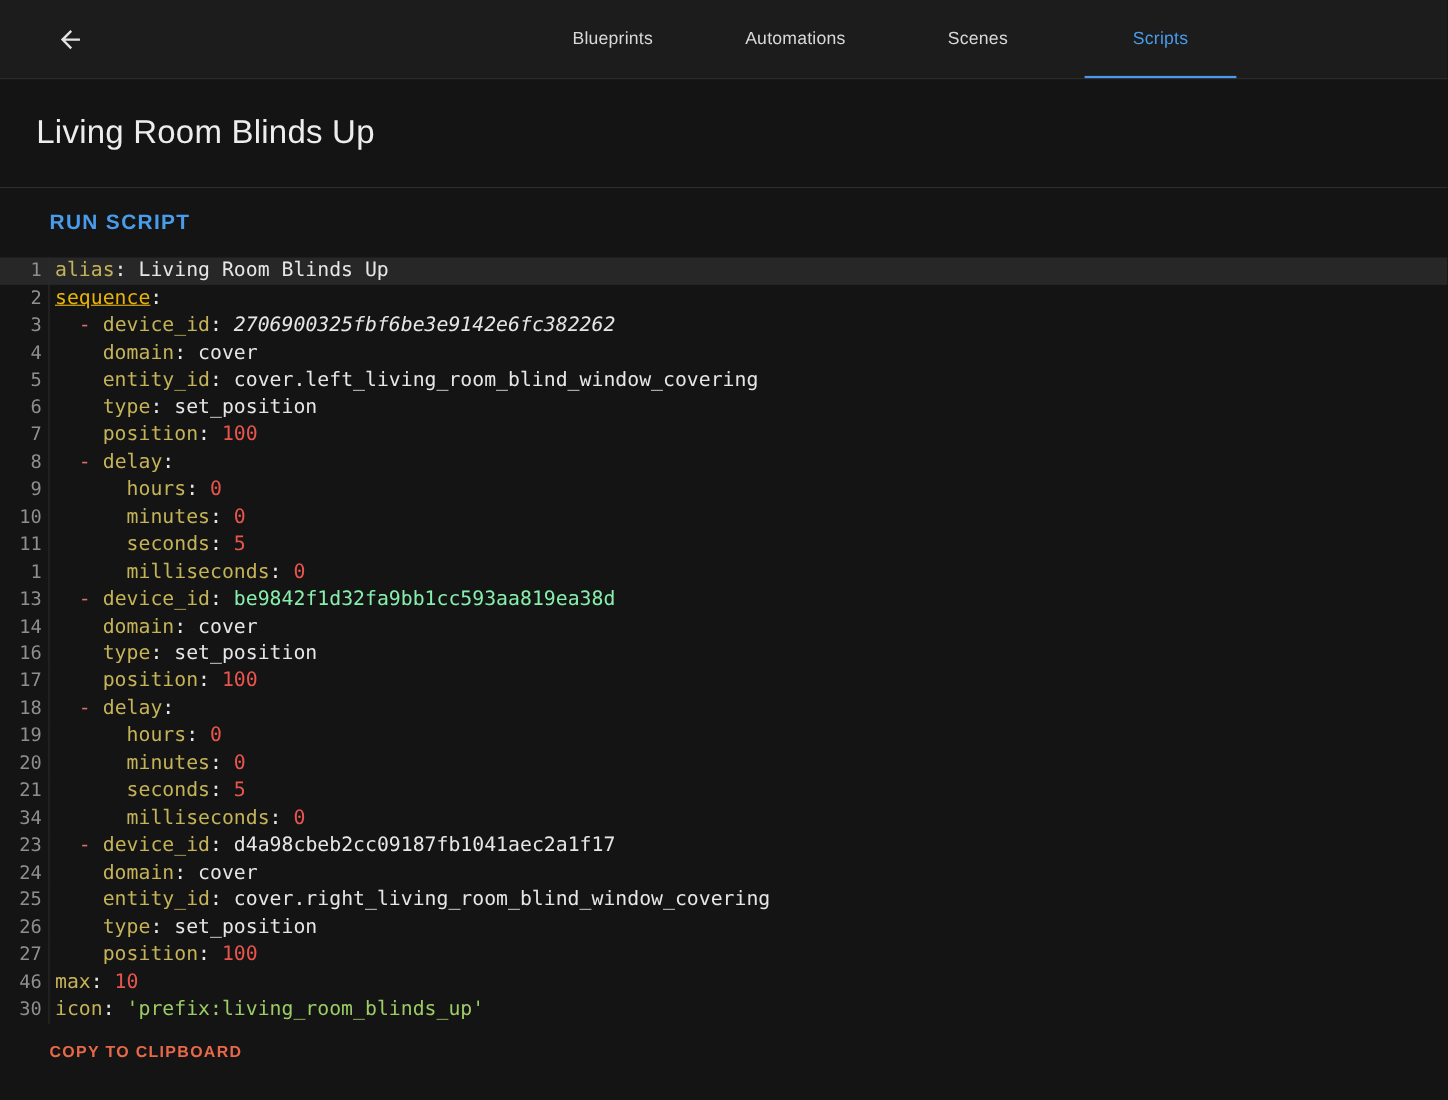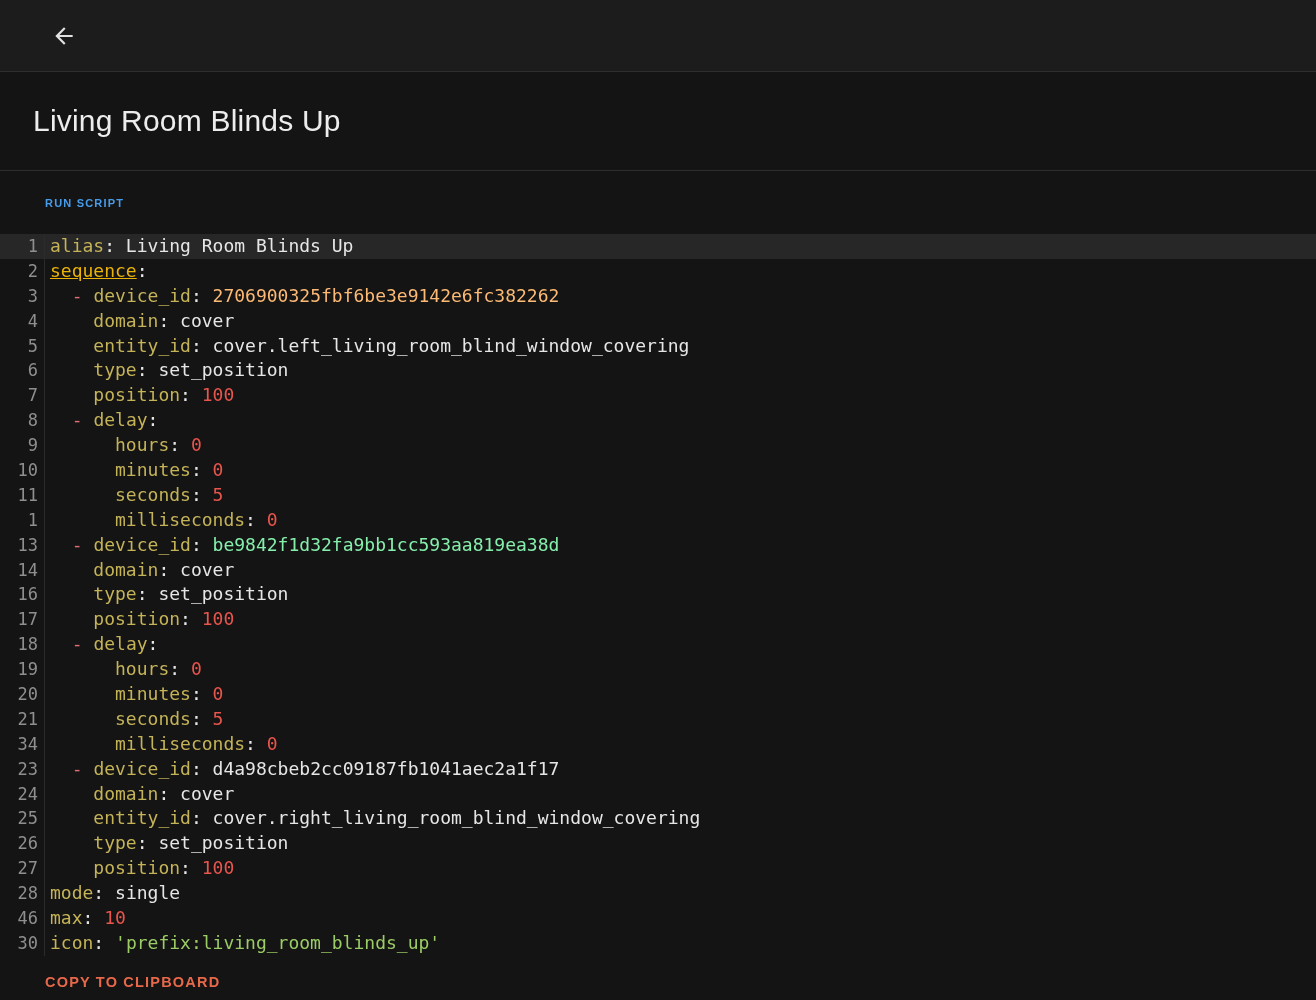--- a/index.html
+++ b/index.html
@@ -34,21 +34,21 @@
   .title-row {
     height:99px; display:flex; align-items:center; padding-left:33px;
     border-bottom:1px solid #2e2e2e;
   }
   .page-title { font-size:30px; font-weight:400; color:#ededed; letter-spacing:.2px; }
   
   .toolbar { height:63px; display:flex; align-items:center; padding-left:37px; }
   .run-btn {
     background:none; border:none; cursor:pointer;
     color:var(--accent,#489ceb); font-family:"Liberation Sans",sans-serif;
-    font-size:11px; font-weight:700; letter-spacing:1.2px; padding:8px;
+    font-size:19px; font-weight:700; letter-spacing:1.2px; padding:8px;
   }
   
   .editor { width:100%; }
   .code-line {
     display:flex; height:24.9px; line-height:24.9px; width:100%;
     font-family:"DejaVu Sans Mono", monospace; font-size:18px;
   }
   .code-line.active { background:#272727; }
   .gutter {
     flex:0 0 45px; text-align:right; padding-right:6px;
@@ -69,20 +69,26 @@
 <div class="app">
 
   <header class="app-header">
     <button class="back-btn">
       <span style="display:flex;">
         <svg width="26" height="26" viewBox="0 0 24 24">
             <path d="M20 11H7.8l5.6-5.6L12 4l-8 8 8 8 1.4-1.4L7.8 13H20z" fill="currentColor"></path>
           </svg>
       </span>
     </button>
+    <nav class="tabs">
+      <div class="tab">Blueprints</div>
+      <div class="tab">Automations</div>
+      <div class="tab">Scenes</div>
+      <div class="tab active">Scripts</div>
+    </nav>
   </header>
 
   <div class="title-row">
     <h1 class="page-title">Living Room Blinds Up</h1>
   </div>
 
   <div class="toolbar">
     <button class="run-btn">RUN SCRIPT</button>
   </div>
 
@@ -90,21 +96,21 @@
       <div class="code-line active">
         <span class="gutter">1</span>
         <span class="code-text"><span style="color: rgb(197, 179, 88);">alias</span><span style="color: rgb(230, 230, 230);">:</span><span style="color: rgb(230, 230, 230);"> Living Room Blinds Up</span></span>
       </div>
       <div class="code-line">
         <span class="gutter">2</span>
         <span class="code-text"><span style="color: #eab308; text-decoration: underline;">sequence</span><span style="color: rgb(230, 230, 230);">:</span></span>
       </div>
       <div class="code-line">
         <span class="gutter">3</span>
-        <span class="code-text"><span style="color: rgb(230, 230, 230);">  </span><span style="color: rgb(224, 108, 117);">-</span><span style="color: rgb(230, 230, 230);"> </span><span style="color: rgb(197, 179, 88);">device_id</span><span style="color: rgb(230, 230, 230);">:</span><span style="color: #fdba74;"> 2706900325fbf6be3e9142e6fc382262</span></span>
+        <span class="code-text"><span style="color: rgb(230, 230, 230);">  </span><span style="color: rgb(224, 108, 117);">-</span><span style="color: rgb(230, 230, 230);"> </span><span style="color: rgb(197, 179, 88);">device_id</span><span style="color: rgb(230, 230, 230);">:</span><span style="color: #e5e5e5; font-style: italic;"> 2706900325fbf6be3e9142e6fc382262</span></span>
       </div>
       <div class="code-line">
         <span class="gutter">4</span>
         <span class="code-text"><span style="color: rgb(230, 230, 230);">    </span><span style="color: rgb(197, 179, 88);">domain</span><span style="color: rgb(230, 230, 230);">:</span><span style="color: rgb(230, 230, 230);"> cover</span></span>
       </div>
       <div class="code-line">
         <span class="gutter">5</span>
         <span class="code-text"><span style="color: rgb(230, 230, 230);">    </span><span style="color: rgb(197, 179, 88);">entity_id</span><span style="color: rgb(230, 230, 230);">:</span><span style="color: rgb(230, 230, 230);"> cover.left_living_room_blind_window_covering</span></span>
       </div>
       <div class="code-line">
@@ -183,24 +189,20 @@
         <span class="gutter">25</span>
         <span class="code-text"><span style="color: rgb(230, 230, 230);">    </span><span style="color: rgb(197, 179, 88);">entity_id</span><span style="color: rgb(230, 230, 230);">:</span><span style="color: rgb(230, 230, 230);"> cover.right_living_room_blind_window_covering</span></span>
       </div>
       <div class="code-line">
         <span class="gutter">26</span>
         <span class="code-text"><span style="color: rgb(230, 230, 230);">    </span><span style="color: rgb(197, 179, 88);">type</span><span style="color: rgb(230, 230, 230);">:</span><span style="color: rgb(230, 230, 230);"> set_position</span></span>
       </div>
       <div class="code-line">
         <span class="gutter">27</span>
         <span class="code-text"><span style="color: rgb(230, 230, 230);">    </span><span style="color: rgb(197, 179, 88);">position</span><span style="color: rgb(230, 230, 230);">:</span><span style="color: rgb(230, 230, 230);"> </span><span style="color: rgb(232, 85, 77);">100</span></span>
-      </div>
-      <div class="code-line">
-        <span class="gutter">28</span>
-        <span class="code-text"><span style="color: rgb(197, 179, 88);">mode</span><span style="color: rgb(230, 230, 230);">:</span><span style="color: rgb(230, 230, 230);"> single</span></span>
       </div>
       <div class="code-line">
         <span class="gutter">46</span>
         <span class="code-text"><span style="color: rgb(197, 179, 88);">max</span><span style="color: rgb(230, 230, 230);">:</span><span style="color: rgb(230, 230, 230);"> </span><span style="color: rgb(232, 85, 77);">10</span></span>
       </div>
       <div class="code-line">
         <span class="gutter">30</span>
         <span class="code-text"><span style="color: rgb(197, 179, 88);">icon</span><span style="color: rgb(230, 230, 230);">:</span><span style="color: rgb(230, 230, 230);"> </span><span style="color: rgb(156, 204, 101);">'prefix:living_room_blinds_up'</span></span>
       </div>
     </div>

